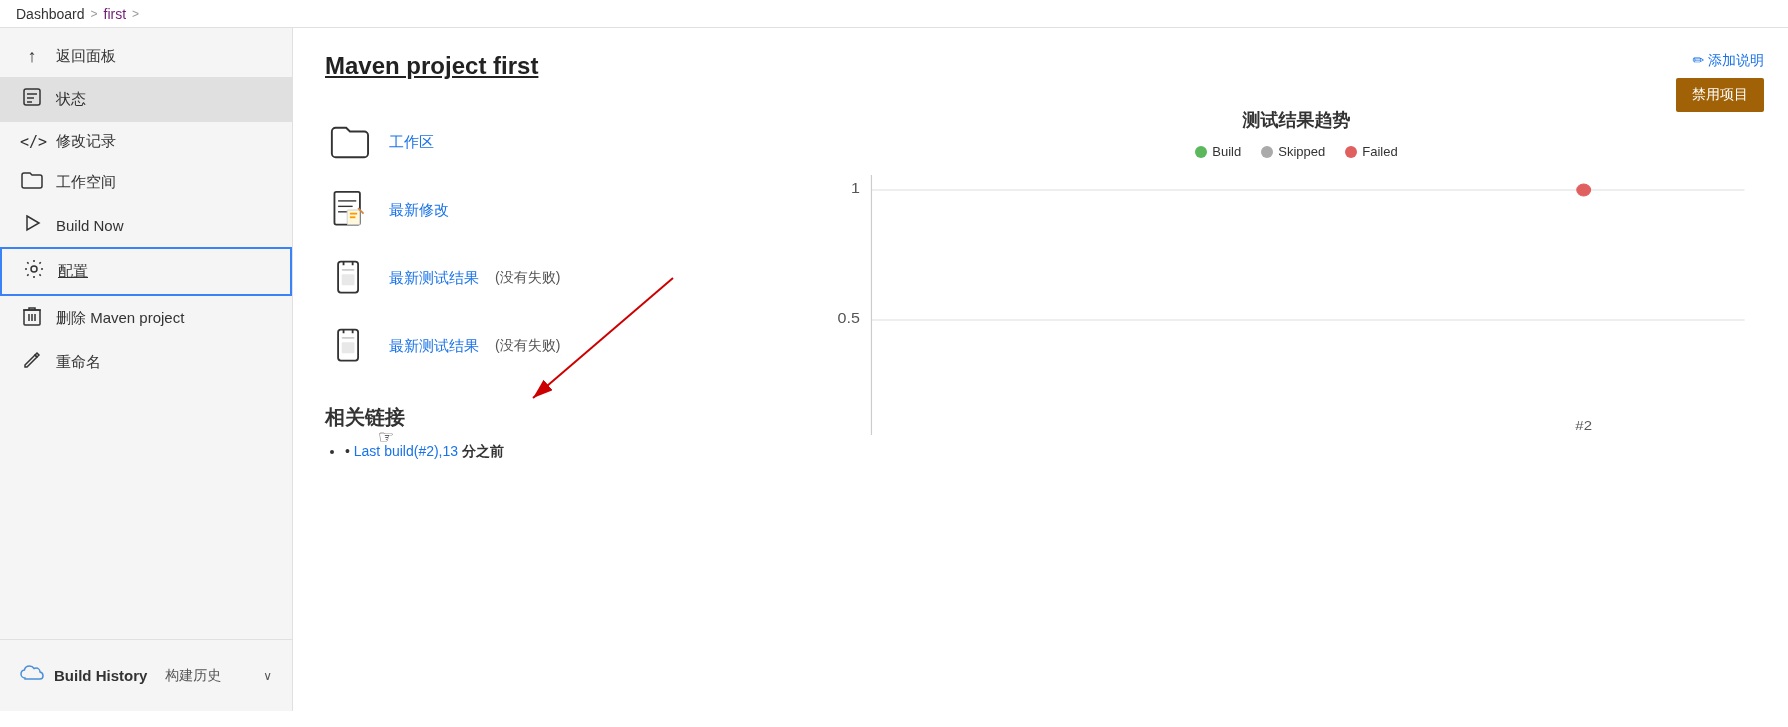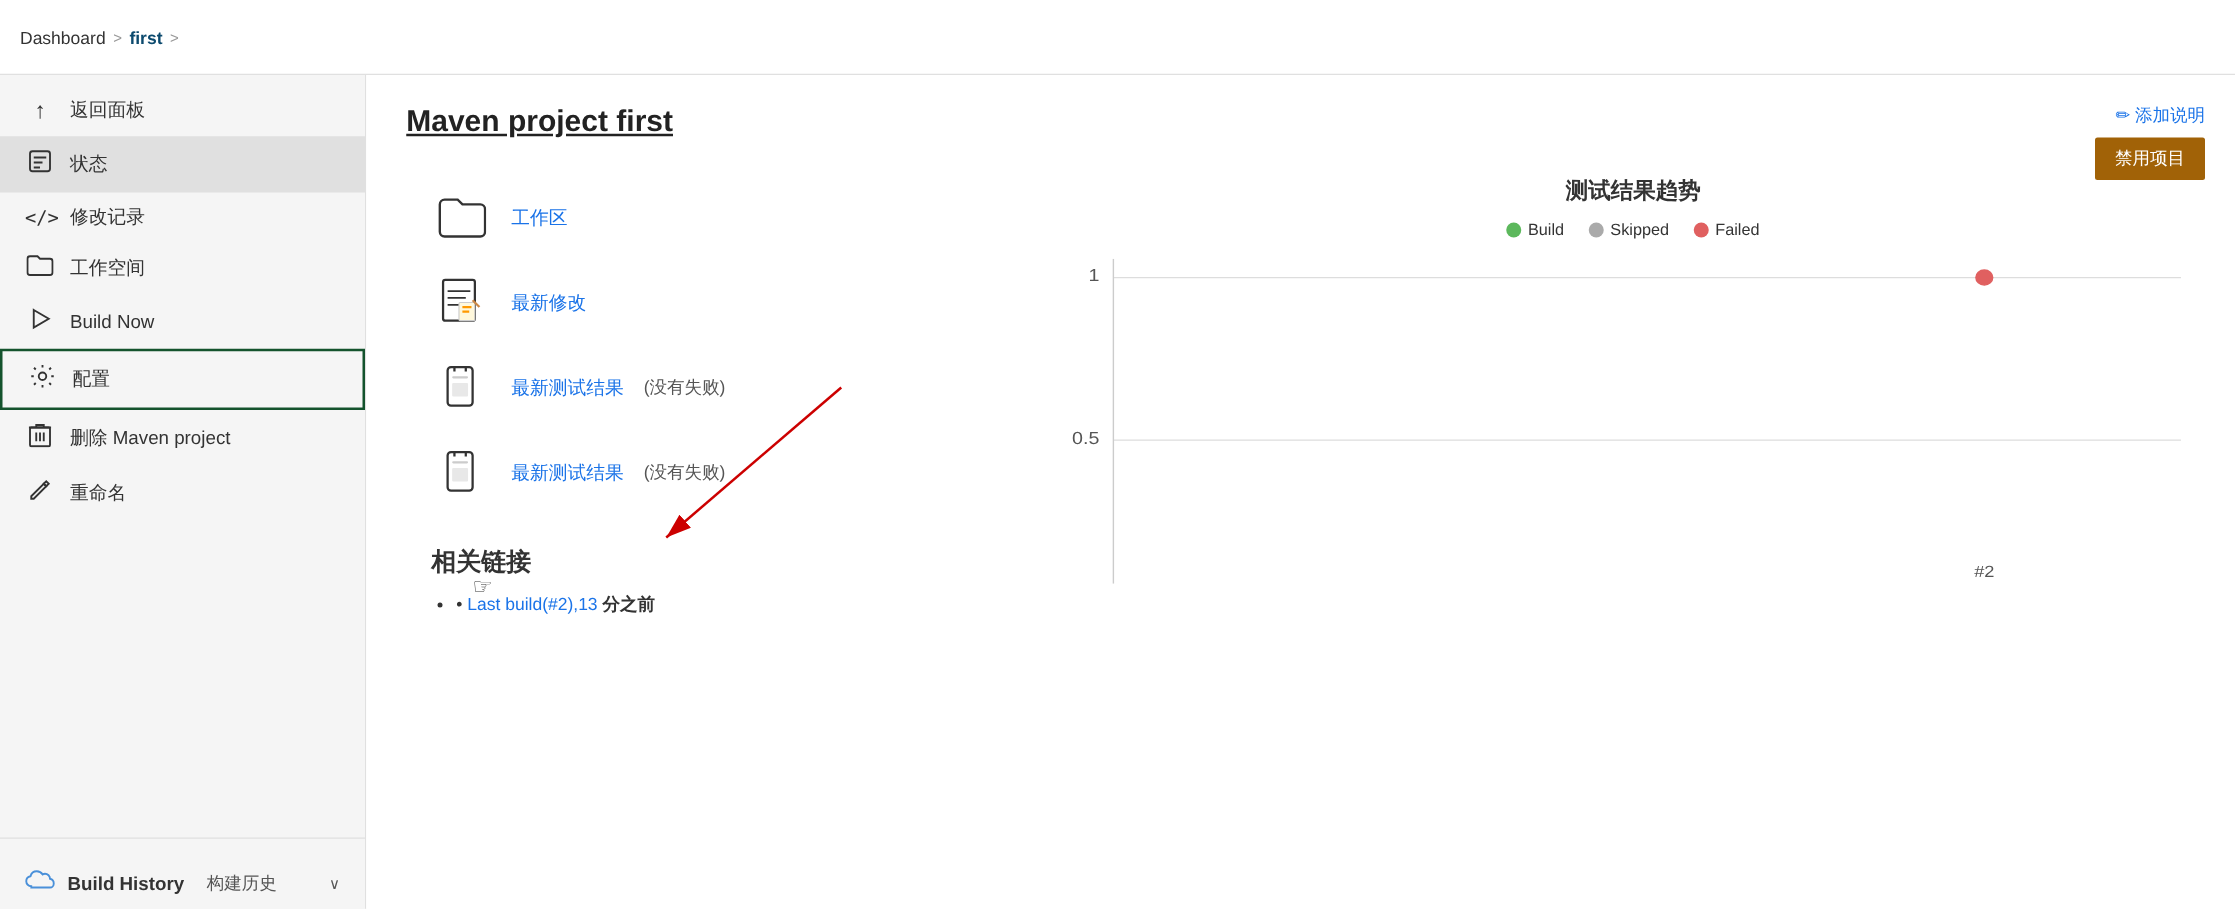--- a/index.html
+++ b/index.html
@@ -1,35 +1,35 @@
 <!DOCTYPE html>
 <html><head>
   <meta charset="utf-8">
   <style>
     * { margin: 0; padding: 0; box-sizing: border-box; }
     body { font-family: 'Segoe UI', Arial, sans-serif; font-size: 14px; background: #fff; color: #333; width: 1788px; height: 727px; overflow: hidden; }
 
     
     .breadcrumb-bar {
-      height: 60px;
+      height: 28px;
       background: #fff;
       border-bottom: 1px solid #e0e0e0;
       display: flex;
       align-items: center;
       padding: 0 16px;
       font-size: 14px;
       color: #333;
     }
     .breadcrumb-link {
       color: #333;
       cursor: pointer;
     }
     .breadcrumb-current {
-      color: #0c4a6e;
-      font-weight: 700;
+      color: #701a75;
+      font-weight: 400;
     }
     .breadcrumb-sep-arrow {
       margin: 0 6px;
       color: #999;
       font-size: 12px;
     }
 
     
     .main-layout {
       display: flex;
@@ -122,21 +122,20 @@
       text-decoration: underline;
     }
 
     .content-grid {
       display: flex;
       gap: 32px;
     }
 
     .left-panel {
       flex: 0 0 480px;
-      margin-left: 20px;
     }
 
     .link-list {
       display: flex;
       flex-direction: column;
       gap: 0;
     }
 
     .link-item {
       display: flex;
@@ -319,21 +318,21 @@
 
       <div class="sidebar-item">
         <span class="icon">
           <svg width="18" height="18" viewBox="0 0 18 18" fill="none">
             <polygon points="4,2 16,9 4,16" stroke="#333" stroke-width="1.5" fill="none"></polygon>
           </svg>
         </span>
         <span class="label">Build Now</span>
       </div>
 
-      <div class="sidebar-item highlighted" style="border:2px solid #14532d; background:#f5f5f5;">
+      <div class="sidebar-item highlighted" style="border:2px solid #3b82f6; background:#f5f5f5;text-decoration:underline;">
         <span class="icon">
           <svg width="20" height="20" viewBox="0 0 20 20" fill="none">
             <circle cx="10" cy="10" r="3" stroke="#333" stroke-width="1.5" fill="none"></circle>
             <path d="M10 1v2M10 17v2M1 10h2M17 10h2M3.2 3.2l1.4 1.4M15.4 15.4l1.4 1.4M3.2 16.8l1.4-1.4M15.4 4.6l1.4-1.4" stroke="#333" stroke-width="1.5"></path>
           </svg>
         </span>
         <span class="label">配置</span>
       </div>
 
       <div class="sidebar-item">

